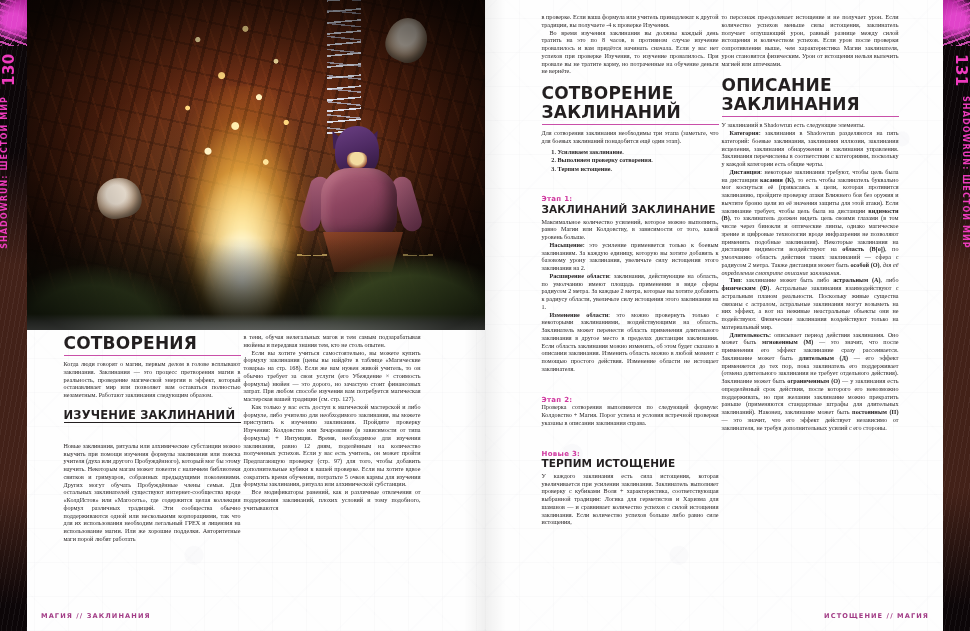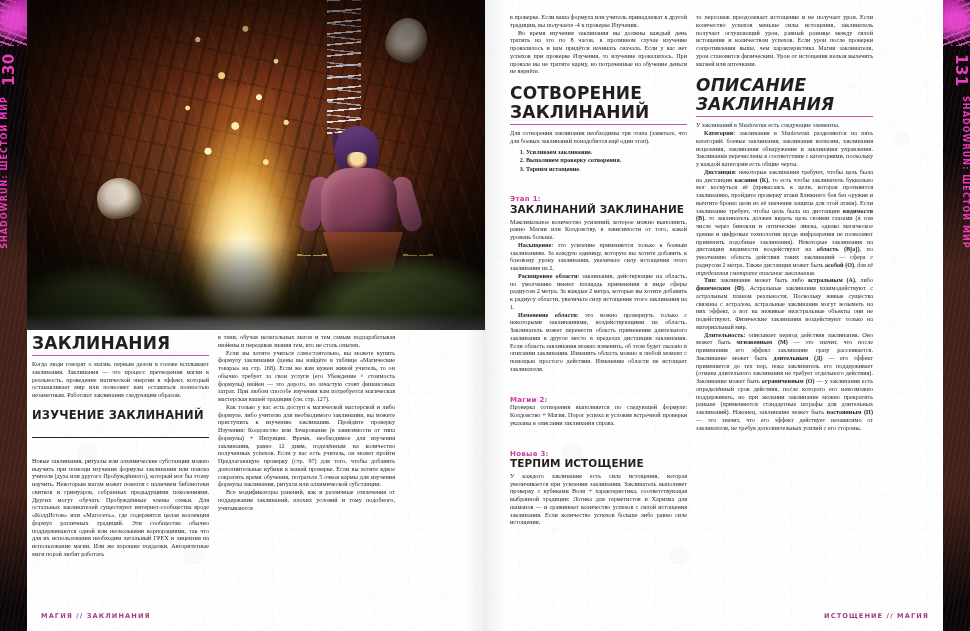--- a/index.html
+++ b/index.html
@@ -238,22 +238,23 @@
   .ill-waterline {
     position:absolute; left: 0; right: 0; bottom: 0; height: 16px;
     background: linear-gradient(0deg, #cfd4d0 0%, #8d938c 50%, rgba(60,60,56,0) 100%);
     opacity:.85;
   }
 
   
   .cols {
     position: absolute;
     display: flex;
-    gap: 9px;
+    gap: 3px;
     z-index: 3;
+    justify-content: center;
   }
   .col {
     width: 177px;
     font-size: 6.15px;
     line-height: 7.75px;
     text-align: justify;
     color: #231f20;
     letter-spacing: 0.02px;
   }
   .col p { text-indent: 8px; margin: 0; }
@@ -272,21 +273,21 @@
     margin-bottom: 5px;
   }
   h2.sub {
     font-family: "DejaVu Sans", sans-serif;
     font-weight: 700;
     font-size: 11.5px;
     line-height: 13px;
     letter-spacing: .2px;
     color: #231f20;
     border-bottom: 1.3px solid #231f20;
-    padding-bottom: 15px;
+    padding-bottom: 0;
     margin: 9px 0 20px 0;
   }
   .steplabel {
     font-family: "DejaVu Sans", sans-serif;
     font-weight: 700;
     font-size: 7px;
     color: #d0389f;
     letter-spacing: .3px;
     margin-top: 23px;
   }
@@ -362,21 +363,21 @@
       <div class="ill-fire"></div>
       <div class="ill-sparks"></div>
       <div class="ill-foliage"></div>
       <div class="ill-waterline"></div>
       <div class="ill-vignette"></div>
     </div>
 
     <div class="cols" style="left:32px; top:334px; width:420px;">
 
       <div class="col">
-        <h1 class="sec">ЗАКЛИНАНИЯ</h1>
+        <h1 class="sec">СОТВОРЕНИЯ</h1>
         <p class="lead">Когда люди говорят о магии, первым делом в голове всплывают заклинания. Заклинания — это процесс претворения магии в реальность, проведение магической энергии в эффект, который останавливает мир или позволяет вам оставаться полностью незаметным. Работают заклинания следующим образом.</p>
 
         <h2 class="sub">ИЗУЧЕНИЕ ЗАКЛИНАНИЙ</h2>
         <p class="lead">Новые заклинания, ритуалы или алхимические субстанции можно выучить при помощи изучения формулы заклинания или поиска учителя (духа или другого Пробуждённого), который мог бы этому научить. Некоторым магам может повезти с наличием библиотеки свитков и гримуаров, собранных предыдущими поколениями. Других могут обучать Пробуждённые члены семьи. Для остальных заклинателей существуют интернет-сообщества вроде «КолдИстов» или «Магосеть», где содержится целая коллекция формул различных традиций. Эти сообщества обычно поддерживаются одной или несколькими корпорациями, так что для их использования необходим легальный ГРЕХ и лицензия на использование магии. Или же хорошие подделки. Авторитетные маги порой любят работать</p>
       </div>
 
       <div class="col">
         <p class="noind">в тени, обучая нелегальных магов и тем самым подзарабатывая нюйены и передавая знания тем, кто не столь опытен.</p>
         <p>Если вы хотите учиться самостоятельно, вы можете купить формулу заклинания (цены вы найдёте в таблице «Магические товары» на стр. 168). Если же вам нужен живой учитель, то он обычно требует за свои услуги (его Убеждение × стоимость формулы) нюйен — это дорого, но зачастую стоит финансовых затрат. При любом способе изучения вам потребуется магическая мастерская вашей традиции (см. стр. 127).</p>
         <p>Как только у вас есть доступ к магической мастерской и либо формуле, либо учителю для необходимого заклинания, вы можете приступить к изучению заклинания. Пройдите проверку Изучения: Колдовство или Зачарование (в зависимости от типа формулы) + Интуиция. Время, необходимое для изучения заклинания, равно 12 дням, поделённым на количество полученных успехов. Если у вас есть учитель, он может пройти Предлагающую проверку (стр. 97) для того, чтобы добавить дополнительные кубики к вашей проверке. Если вы хотите вдвое сократить время обучения, потратьте 5 очков кармы для изучения формулы заклинания, ритуала или алхимической субстанции.</p>
@@ -412,32 +413,32 @@
           <li>Терпим истощение.</li>
         </ol>
 
         <div class="steplabel">Этап 1:</div>
         <h3 class="step">ЗАКЛИНАНИЙ ЗАКЛИНАНИЕ</h3>
         <p class="lead">Максимальное количество усилений, которое можно выполнить, равно Магии или Колдовству, в зависимости от того, какой уровень больше.</p>
         <p><b>Насыщение:</b><span> это усиление применяется только к боевым заклинаниям. За каждую единицу, которую вы хотите добавить к базовому урону заклинания, увеличьте силу истощения этого заклинания на 2.</span></p>
         <p><b>Расширение области</b><span>: заклинания, действующие на область, по умолчанию имеют площадь применения в виде сферы радиусом 2 метра. За каждые 2 метра, которые вы хотите добавить к радиусу области, увеличьте силу истощения этого заклинания на 1.</span></p>
         <p><b>Изменение области</b><span>: это можно провернуть только с некоторыми заклинаниями, воздействующими на область. Заклинатель может перенести область применения длительного заклинания в другое место в пределах дистанции заклинания. Если область заклинания можно изменить, об этом будет сказано в описании заклинания. Изменить область можно в любой момент с помощью простого действия. Изменение области не истощает заклинателя.</span></p>
 
-        <div class="steplabel">Магии 2:</div>
+        <div class="steplabel">Этап 2:</div>
         <p class="lead">Проверка сотворения выполняется по следующей формуле: Колдовство + Магия. Порог успеха и условия встречной проверки указаны в описании заклинания справа.</p>
 
         <div class="steplabel">Новые 3:</div>
         <h3 class="step">ТЕРПИМ ИСТОЩЕНИЕ</h3>
         <p class="lead">У каждого заклинания есть сила истощения, которая увеличивается при усилении заклинания. Заклинатель выполняет проверку с кубиками Воля + характеристика, соответствующая выбранной традиции: Логика для герметистов и Харизма для шаманов — и сравнивает количество успехов с силой истощения заклинания. Если количество успехов больше либо равно силе истощения,</p>
       </div>
 
       <div class="col">
         <p class="noind">то персонаж преодолевает истощение и не получает урон. Если количество успехов меньше силы истощения, заклинатель получает оглушающий урон, равный разнице между силой истощения и количеством успехов. Если урон после проверки сопротивления выше, чем характеристика Магии заклинателя, урон становится физическим. Урон от истощения нельзя вылечить магией или аптечками.</p>
 
-        <h1 class="sec" style="margin-top:8px;font-style:italic;">ОПИСАНИЕ ЗАКЛИНАНИЯ</h1>
+        <h1 class="sec" style="margin-top:8px;">ОПИСАНИЕ ЗАКЛИНАНИЯ</h1>
         <p class="lead">У заклинаний в Shadowrun есть следующие элементы.</p>
 
         <p><b>Категория:</b><span> заклинания в Shadowrun разделяются на пять категорий: боевые заклинания, заклинания иллюзии, заклинания исцеления, заклинания обнаружения и заклинания управления. Заклинания перечислены в соответствии с категориями, поскольку у каждой категории есть общие черты.</span></p>
 
         <p><b>Дистанция</b><span>: некоторые заклинания требуют, чтобы цель была на дистанции </span><b>касания (К)</b><span>, то есть чтобы заклинатель буквально мог коснуться её (прикасаясь к цели, которая противится заклинанию, пройдите проверку атаки Ближнего боя без оружия и вычтите броню цели из её значения защиты для этой атаки). Если заклинание требует, чтобы цель была на дистанции </span><b>видимости (В)</b><span>, то заклинатель должен видеть цель своими глазами (в том числе через бинокли и оптические линзы, однако магическое зрение и цифровые технологии вроде инфразрения не позволяют применить подобные заклинания). Некоторые заклинания на дистанции видимости воздействуют на </span><b>область (В[о])</b><span>, по умолчанию область действия таких заклинаний — сфера с радиусом 2 метра. Также дистанция может быть </span><b>особой (О)</b><span class="it">, для её определения смотрите описание заклинания.</span></p>
 
         <p><b>Тип</b><span>: заклинание может быть либо </span><b>астральным (А)</b><span>, либо </span><b>физическим (Ф)</b><span>. Астральные заклинания взаимодействуют с астральным планом реальности. Поскольку живые существа связаны с астралом, астральные заклинания могут возыметь на них эффект, а вот на неживые неастральные объекты они не подействуют. Физические заклинания воздействуют только на материальный мир.</span></p>
 
         <p><b>Длительность:</b><span> описывает период действия заклинания. Оно может быть </span><b>мгновенным (М)</b><span> — это значит, что после применения его эффект заклинание сразу рассеивается. Заклинание может быть </span><b>длительным (Д)</b><span> — его эффект применяется до тех пор, пока заклинатель его поддерживает (отмена длительного заклинания не требует отдельного действия). Заклинание может быть </span><b>ограниченным (О)</b><span> — у заклинания есть определённый срок действия, после которого его невозможно поддерживать, но при желании заклинание можно прекратить раньше (применяются стандартные штрафы для длительных заклинаний). Наконец, заклинание может быть </span><b>постоянным (П)</b><span> — это значит, что его эффект действует независимо от заклинателя, не требуя дополнительных усилий с его стороны.</span></p>
       </div>

